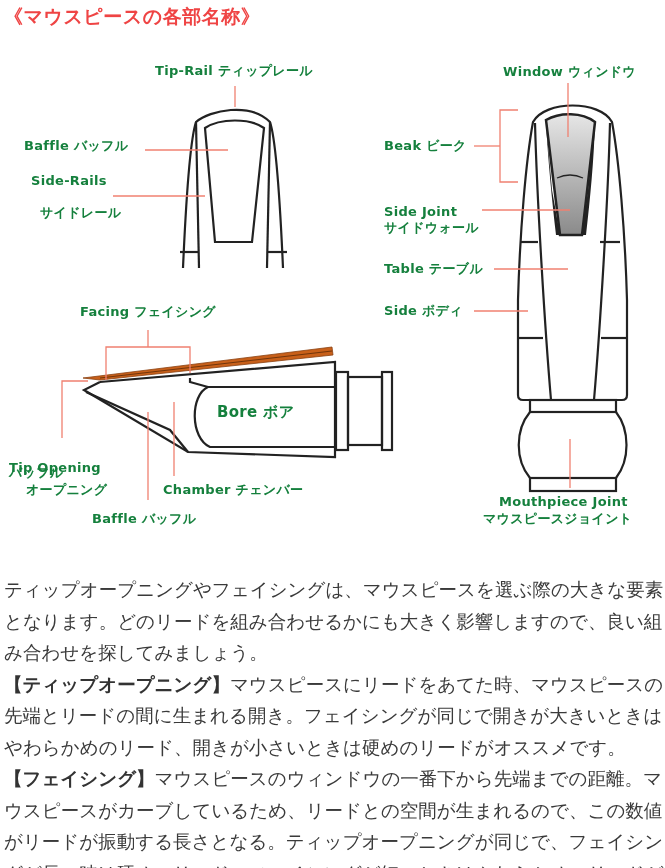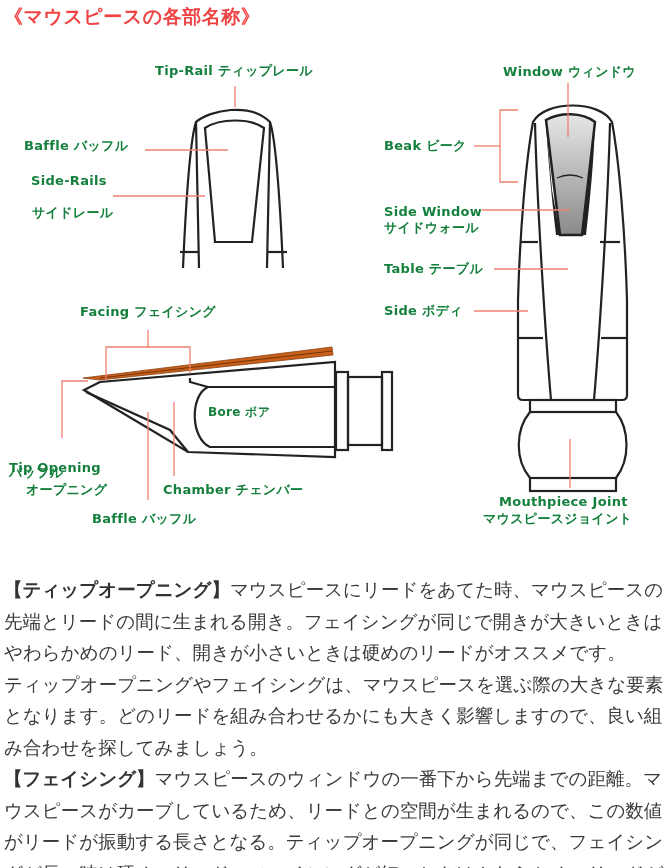--- a/index.html
+++ b/index.html
@@ -97,36 +97,36 @@
     <polyline points="88,381 62,381 62,438"></polyline>
     <line x1="148" y1="412" x2="148" y2="500"></line>
     <line x1="174" y1="402" x2="174" y2="476"></line>
   </g>
 
 </svg>
 
 <div class="lbl" style="left:155px;top:63px;">Tip-Rail ティップレール</div>
 <div class="lbl" style="left:24px;top:138px;">Baffle バッフル</div>
 <div class="lbl" style="left:24px;top:173px;margin-left:7px;">Side-Rails</div>
-<div class="lbl" style="left:32px;top:205px;">サイドレール</div>
+<div class="lbl" style="left:40px;top:205px;">サイドレール</div>
 
 <div class="lbl" style="left:503px;top:64px;">Window ウィンドウ</div>
 <div class="lbl" style="left:384px;top:138px;">Beak ビーク</div>
-<div class="lbl" style="left:384px;top:204px;">Side Window</div>
+<div class="lbl" style="left:384px;top:204px;">Side Joint</div>
 <div class="lbl" style="left:384px;top:220px;">サイドウォール</div>
 <div class="lbl" style="left:384px;top:261px;">Table テーブル</div>
 <div class="lbl" style="left:384px;top:303px;">Side ボディ</div>
 <div class="lbl" style="left:499px;top:494px;text-align:center;">Mouthpiece Joint</div>
 <div class="lbl" style="left:483px;top:511px;">マウスピースジョイント</div>
 
 <div class="lbl" style="left:80px;top:304px;">Facing フェイシング</div>
-<div class="lbl" style="left:208px;top:404px;font-size:12px;">Bore ボア</div>
+<div class="lbl" style="left:217px;top:404px;font-size:15px;">Bore ボア</div>
 <div class="lbl" style="left:9px;top:460px;text-align:center;">Tip Opening</div>
 <div class="lbl" style="left:9px;top:465px;">バッフル</div>
 <div class="lbl" style="left:26px;top:482px;">オープニング</div>
 <div class="lbl" style="left:163px;top:482px;">Chamber チェンバー</div>
 <div class="lbl" style="left:92px;top:511px;">Baffle バッフル</div>
 
 <div class="body-text">
+  <p>ティップオープニングやフェイシングは、マウスピースを選ぶ際の大きな要素となります。どのリードを組み合わせるかにも大きく影響しますので、良い組み合わせを探してみましょう。</p>
   <p><b>【ティップオープニング】</b><span>マウスピースにリードをあてた時、マウスピースの先端とリードの間に生まれる開き。フェイシングが同じで開きが大きいときはやわらかめのリード、開きが小さいときは硬めのリードがオススメです。</span></p>
-  <p>ティップオープニングやフェイシングは、マウスピースを選ぶ際の大きな要素となります。どのリードを組み合わせるかにも大きく影響しますので、良い組み合わせを探してみましょう。</p>
   <p><b>【フェイシング】</b><span>マウスピースのウィンドウの一番下から先端までの距離。マウスピースがカーブしているため、リードとの空間が生まれるので、この数値がリードが振動する長さとなる。ティップオープニングが同じで、フェイシングが長い時は硬めのリード、フェイシングが短いときはやわらかめのリードがオススメです。</span></p>
 </div>
 
 </body></html>

